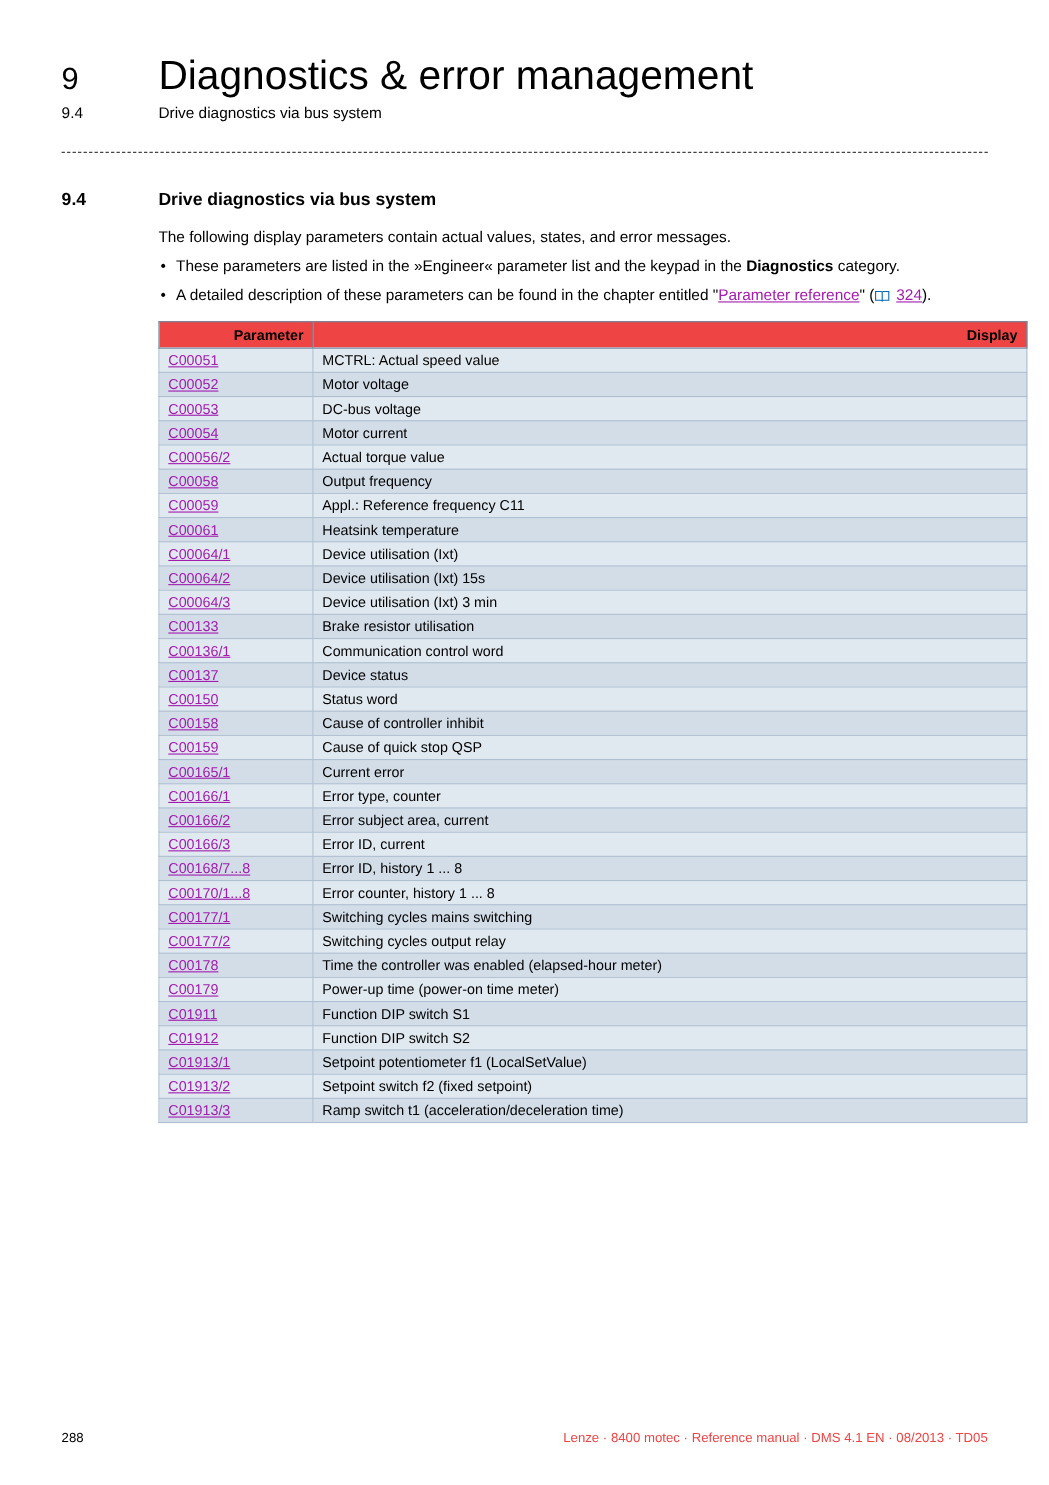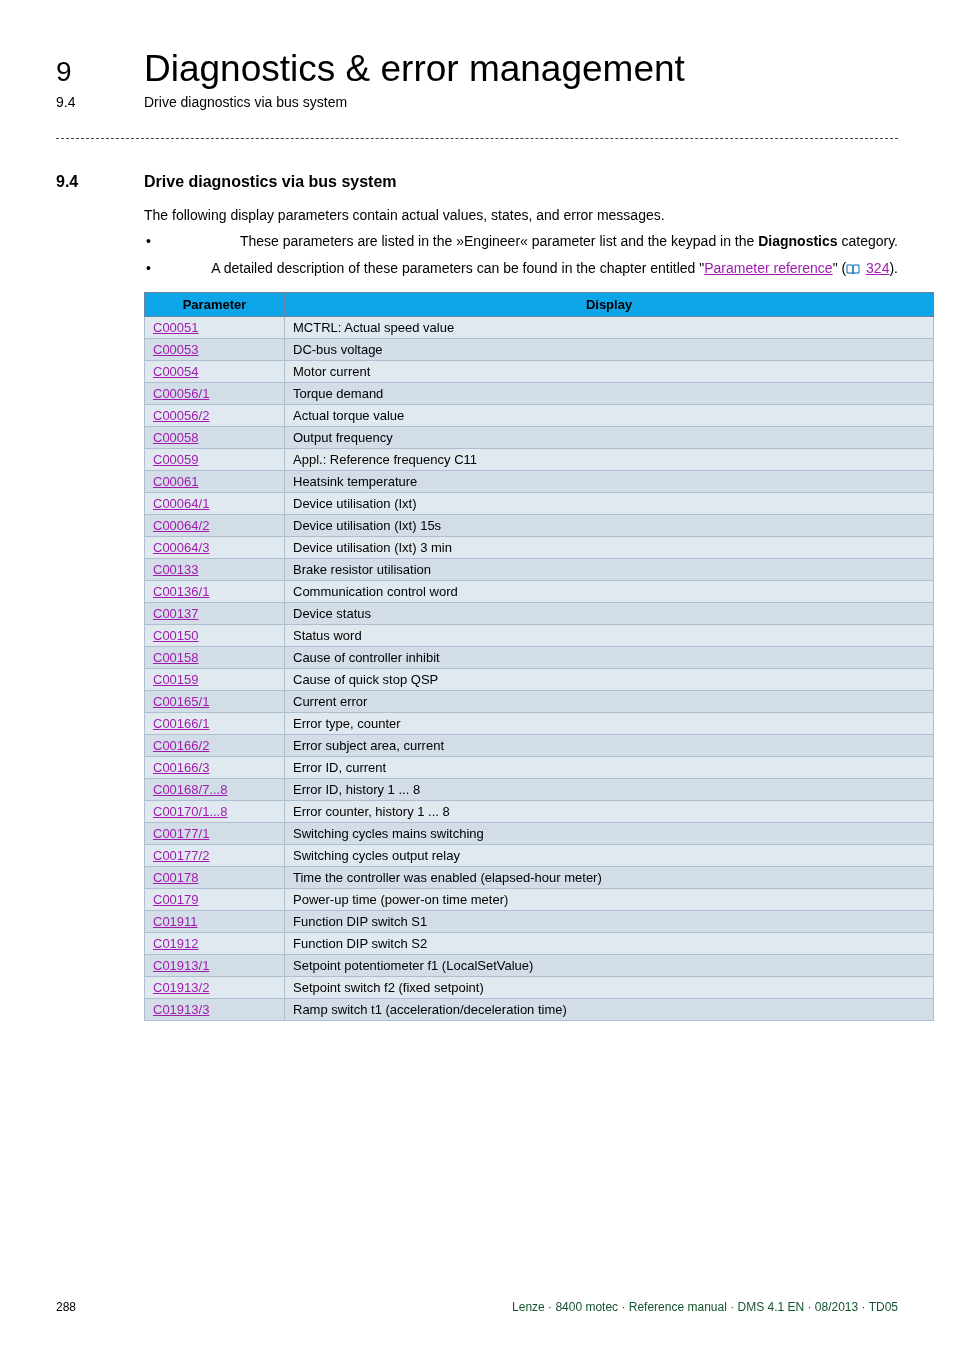--- a/index.html
+++ b/index.html
@@ -72,21 +72,20 @@
   .body-block p { margin: 0 0 6px 0; }
   ul.bullets {
     list-style: none;
     padding: 0;
     margin: 4px 0 0 0;
   }
   ul.bullets > li {
     position: relative;
     padding-left: 16px;
     margin-bottom: 6px;
-    text-align: right;
   }
   ul.bullets > li::before {
     content: "•";
     position: absolute;
     left: 2px;
     top: 0;
   }
   .link { color: #a21caf; text-decoration: underline; }
   .book-icon {
     display: inline-block;
@@ -94,24 +93,24 @@
     margin-right: 2px;
   }
   table.param-table {
     margin-left: 88px;
     margin-top: 12px;
     border-collapse: collapse;
     width: 790px;
     font-size: 13px;
   }
   table.param-table th {
-    background: #0ea5e9;
-    text-align: center;
+    background: #ef4444;
+    text-align: right;
     font-weight: 700;
-    padding: 4px 20px;
+    padding: 4px 8px;
     border: 1px solid #6b86a0;
     color: #000;
   }
   table.param-table td {
     padding: 3px 8px;
     border: 1px solid #aebfd1;
   }
   table.param-table tbody tr:nth-child(odd) td {
     background: #e1e9f0;
   }
@@ -126,21 +125,21 @@
     bottom: 36px;
     left: 56px;
     right: 56px;
     display: flex;
     justify-content: space-between;
     font-size: 12px;
     color: #000;
     gap: 32px;
   }
   .footer .page-no { font-weight: 400; }
-  .footer .meta { color: #14532d; }
+  .footer .meta { color: #ef4444; }
 </style>
 </head>
 <body>
 
 <div class="page">
 
   <div class="header-row">
     <div class="chapter-num-big">9</div>
     <div class="chapter-title">Diagnostics &amp; error management</div>
   </div>
@@ -176,30 +175,30 @@
         <th>Parameter</th>
         <th>Display</th>
       </tr>
     </thead>
     <tbody id="param-tbody">
         <tr>
           <td><a class="link">C00051</a></td>
           <td>MCTRL: Actual speed value</td>
         </tr>
         <tr>
+          <td><a class="link">C00052</a></td>
+          <td>Motor voltage</td>
+        </tr>
+        <tr>
           <td><a class="link">C00053</a></td>
           <td>DC-bus voltage</td>
         </tr>
         <tr>
           <td><a class="link">C00054</a></td>
           <td>Motor current</td>
-        </tr>
-        <tr>
-          <td><a class="link">C00056/1</a></td>
-          <td>Torque demand</td>
         </tr>
         <tr>
           <td><a class="link">C00056/2</a></td>
           <td>Actual torque value</td>
         </tr>
         <tr>
           <td><a class="link">C00058</a></td>
           <td>Output frequency</td>
         </tr>
         <tr>

